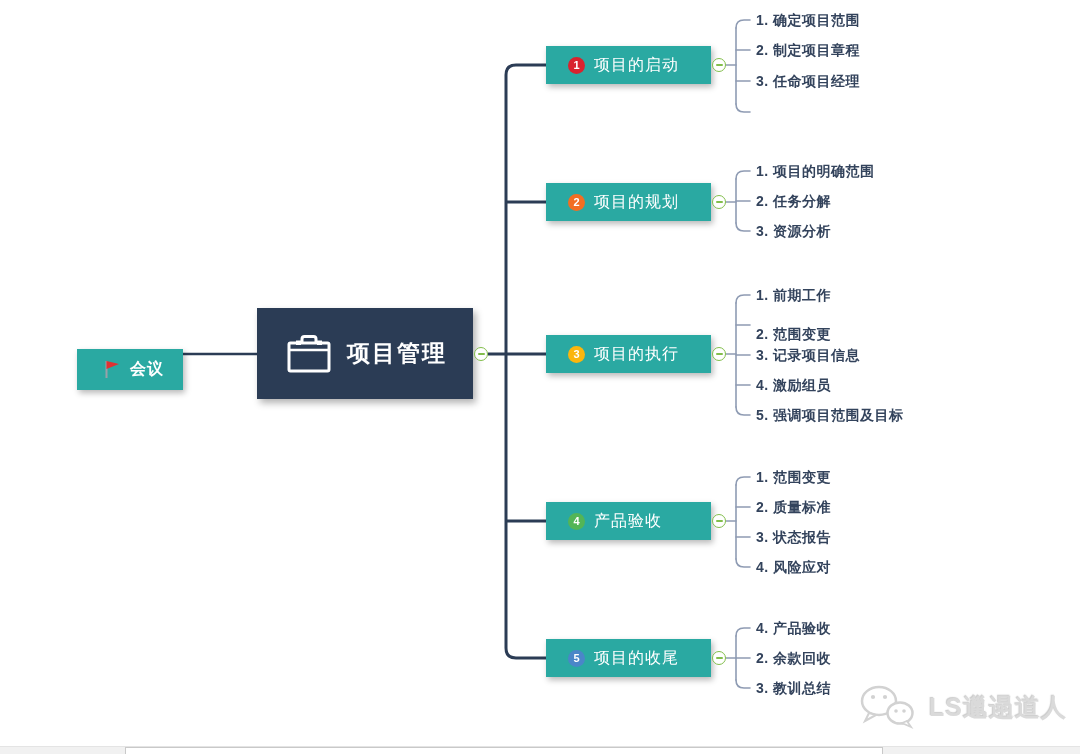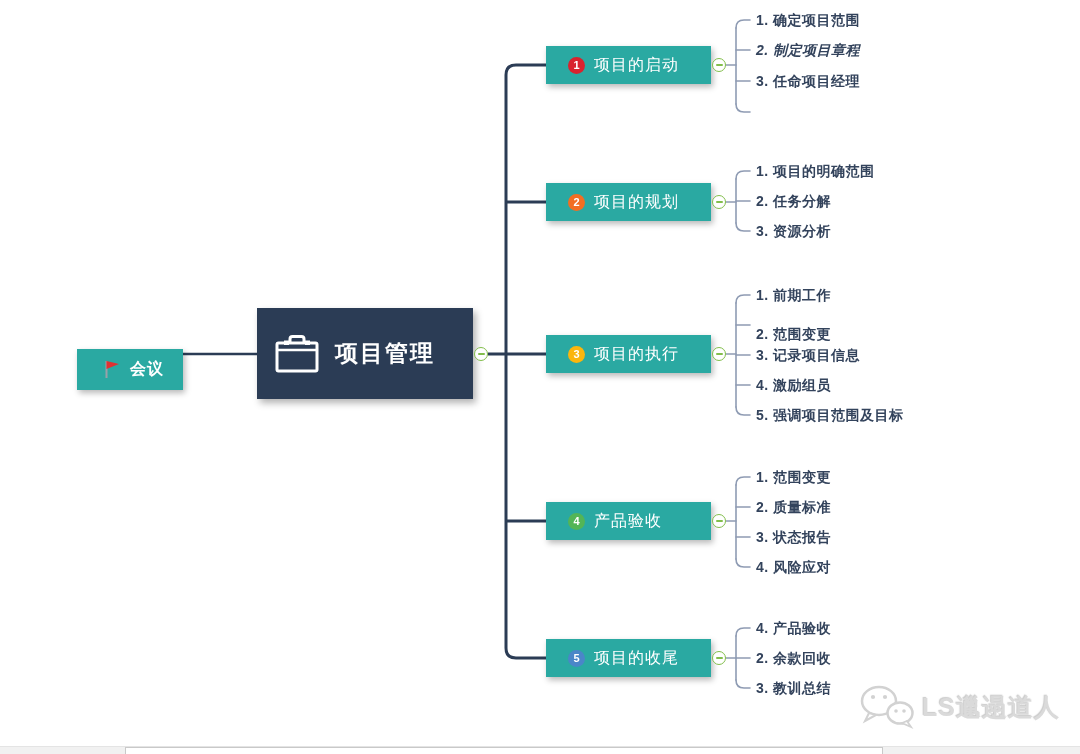--- a/index.html
+++ b/index.html
@@ -7,41 +7,41 @@
   #canvas{position:relative;width:1080px;height:754px;background:#ffffff;overflow:hidden;}
 
   
   #connector-layer{position:absolute;left:0;top:0;z-index:1;pointer-events:none;}
 
   
   .node{position:absolute;z-index:2;display:flex;align-items:center;box-sizing:border-box;cursor:default;}
   .teal-node{background:#2AA9A2;box-shadow:2px 3px 6px rgba(0,0,0,0.28);}
   .meeting-node{left:77px;top:349px;width:106px;height:41px;padding-left:28px;gap:10px;}
   .root-node{left:257px;top:308px;width:216px;height:91px;background:#2B3C55;
-             box-shadow:3px 4px 7px rgba(0,0,0,0.3);padding-left:14px;gap:12px;}
+             box-shadow:3px 4px 7px rgba(0,0,0,0.3);padding-left:26px;gap:12px;}
   .root-label{color:#fff;font-size:23px;font-weight:bold;letter-spacing:2px;white-space:nowrap;}
   .meeting-label{color:#fff;font-size:16px;font-weight:bold;letter-spacing:1px;white-space:nowrap;}
 
   .branch-node{left:546px;width:165px;height:38px;padding-left:22px;gap:9px;}
   .branch-label{color:#fff;font-size:16px;font-weight:normal;letter-spacing:1px;white-space:nowrap;}
   .badge{width:17px;height:17px;border-radius:50%;flex:0 0 17px;display:flex;align-items:center;
          justify-content:center;color:#fff;font-size:11px;font-weight:bold;line-height:1;}
 
   
   .sub-item{position:absolute;left:756px;z-index:2;font-size:14px;font-weight:600;
             color:#33435C;white-space:nowrap;line-height:20px;letter-spacing:0.5px;cursor:default;}
 
   
   .collapse-btn{position:absolute;z-index:3;width:14px;height:14px;border-radius:50%;
                 background:#fff;border:1.5px solid #82BE4B;box-sizing:border-box;
                 display:flex;align-items:center;justify-content:center;cursor:pointer;}
   .collapse-btn .minus-bar{width:7px;height:1.6px;background:#82BE4B;border-radius:1px;}
 
   
-  .watermark{position:absolute;left:858px;top:684px;z-index:4;display:flex;align-items:center;gap:6px;}
+  .watermark{position:absolute;left:858px;top:684px;z-index:4;display:flex;align-items:center;gap:13px;}
   .watermark-text{font-size:25px;font-weight:bold;color:#dadada;letter-spacing:1px;white-space:nowrap;
                   text-shadow:-1px -1px 1px rgba(160,160,160,0.55), 1.5px 1.5px 1px #ffffff;}
 
   
   .bottom-strip{position:absolute;left:0;bottom:0;width:1080px;height:7px;background:#f1f1f1;
                 border-top:1px solid #e4e4e4;z-index:5;}
   .bottom-strip .white-tab{position:absolute;left:125px;top:0;width:758px;height:7px;background:#ffffff;
                 border-left:1px solid #c9c9c9;border-right:1px solid #c9c9c9;border-top:1px solid #c9c9c9;
                 box-sizing:border-box;}
 </style>
@@ -163,21 +163,21 @@
       <span class="minus-bar"></span>
     </div>
   <div class="collapse-btn" style="left:712px;top:514px;">
       <span class="minus-bar"></span>
     </div>
   <div class="collapse-btn" style="left:712px;top:651px;">
       <span class="minus-bar"></span>
     </div>
 
   <div class="sub-item" style="top:10px;">1. 确定项目范围</div>
-  <div class="sub-item" style="top:40px;font-style:italic;">2. 制定项目章程</div>
+  <div class="sub-item" style="top:40px;">2. 制定项目章程</div>
   <div class="sub-item" style="top:71px;">3. 任命项目经理</div>
 
   <div class="sub-item" style="top:161px;">1. 项目的明确范围</div>
   <div class="sub-item" style="top:191px;text-align:right;">2. 任务分解</div>
   <div class="sub-item" style="top:221px;">3. 资源分析</div>
 
   <div class="sub-item" style="top:285px;">1. 前期工作</div>
   <div class="sub-item" style="top:315px;margin-top:9px;">2. 范围变更</div>
   <div class="sub-item" style="top:345px;">3. 记录项目信息</div>
   <div class="sub-item" style="top:375px;">4. 激励组员</div>

